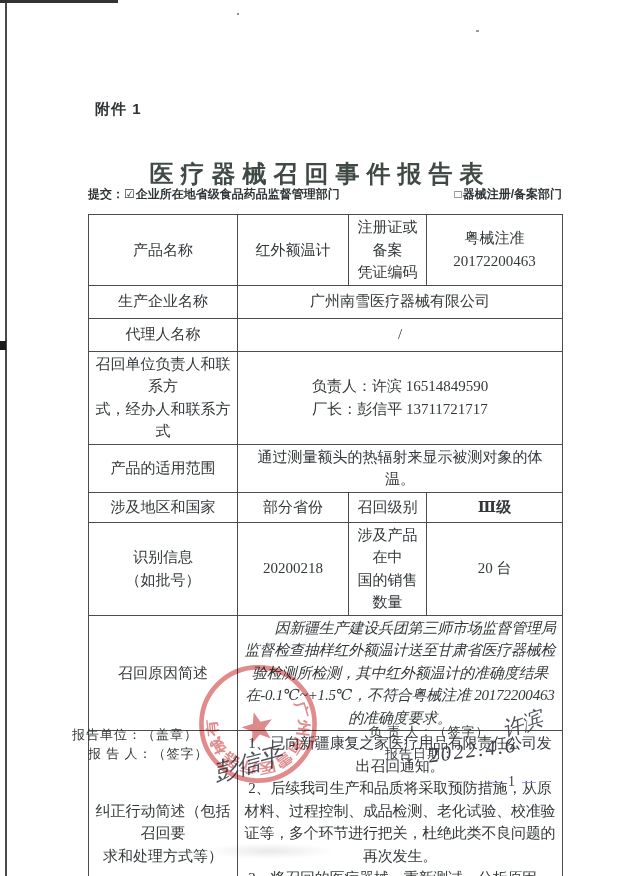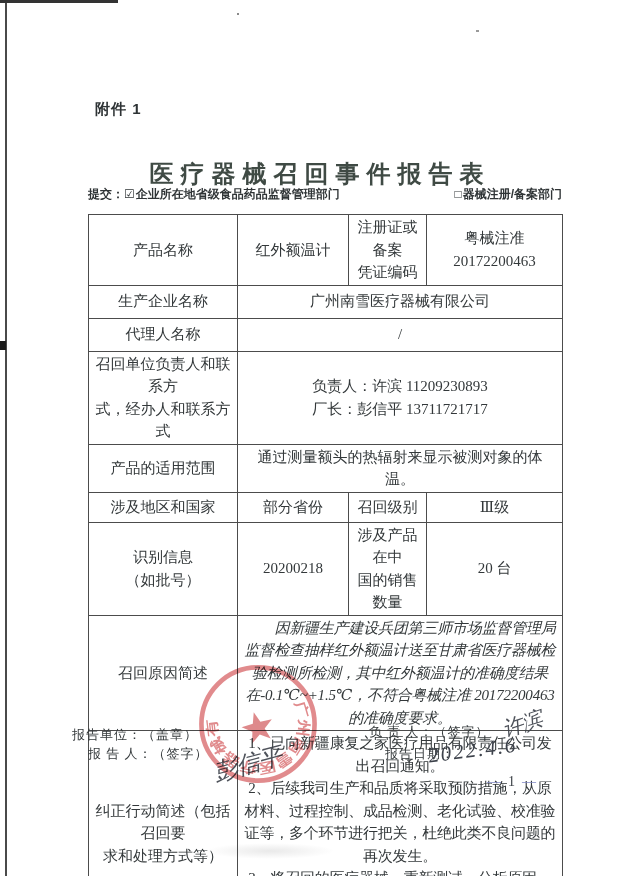--- a/index.html
+++ b/index.html
@@ -41,21 +41,21 @@
   td.label{line-height:1.6;}
   td.contact{line-height:2.1;}
   td.reason{
     text-align:justify;text-align-last:center;text-indent:2em;
     font-size:11.5px;line-height:1.42;letter-spacing:-0.2px;padding:2px 8px;font-style:italic;
   }
   td.actions{
     text-align:justify;font-size:11.5px;line-height:1.5;letter-spacing:-0.2px;
     vertical-align:top;padding:4px 8px;
   }
-  td.lvl{font-weight:400;}
+  td.lvl{font-weight:700;}
 
   .footer-label{position:absolute;font-size:13px;letter-spacing:1px;color:#33383a;}
   .hand{position:absolute;font-style:italic;color:#3c414a;}
   .sig-reporter{left:213px;top:748px;font-size:24px;transform:rotate(-15deg);letter-spacing:-1px;opacity:.9;}
   .sig-responsible{left:502px;top:710px;font-size:21px;transform:rotate(-18deg);letter-spacing:-1px;opacity:.9;}
   .hand-date{left:428px;top:738px;font-size:21px;transform:rotate(-7deg);letter-spacing:2px;}
 
   .pagenum{position:absolute;left:487px;top:774px;font-size:14px;display:flex;gap:7px;align-items:center;}
   .pagenum .dash{color:#7f86c4;}
   .pagenum .num{color:#3a3f45;}
@@ -107,21 +107,21 @@
       <td class="label">生产企业名称</td>
       <td colspan="3">广州南雪医疗器械有限公司</td>
     </tr>
     <tr style="height:33px">
       <td class="label">代理人名称</td>
       <td colspan="3">/</td>
     </tr>
     <tr style="height:48px">
       <td class="label">召回单位负责人和联系方
 式，经办人和联系方式</td>
-      <td colspan="3" class="contact">负责人：许滨 11209230893
+      <td colspan="3" class="contact">负责人：许滨 16514849590
 厂长：彭信平 13711721717</td>
     </tr>
     <tr style="height:42px">
       <td class="label">产品的适用范围</td>
       <td colspan="3">通过测量额头的热辐射来显示被测对象的体温。</td>
     </tr>
     <tr style="height:30px">
       <td class="label">涉及地区和国家</td>
       <td>部分省份</td>
       <td class="label">召回级别</td>

